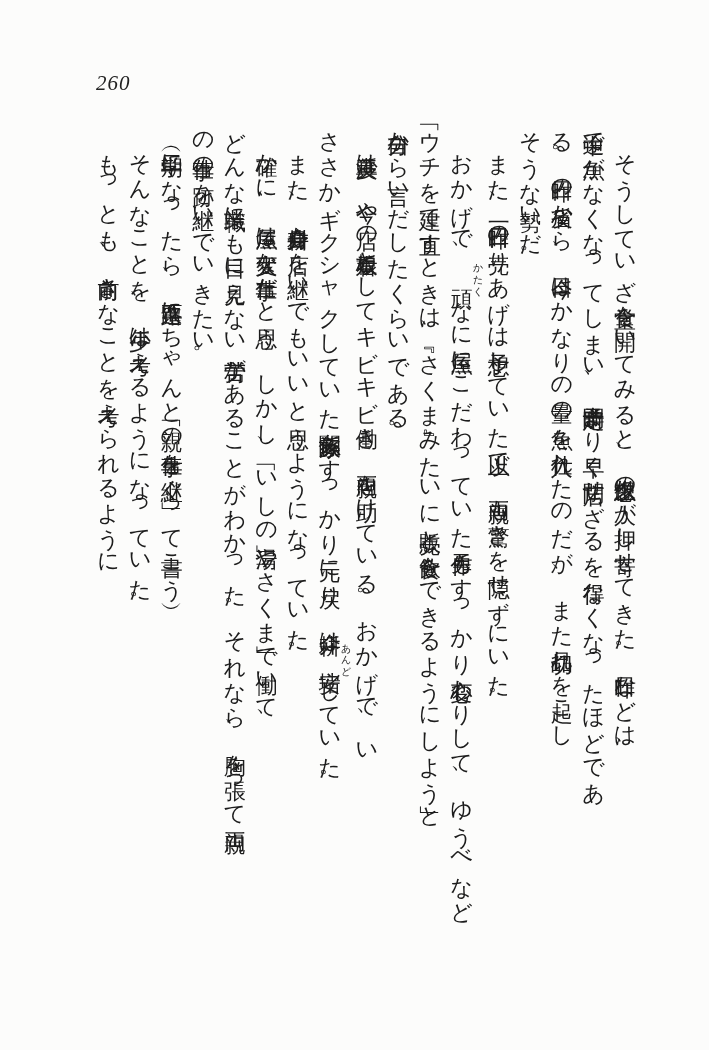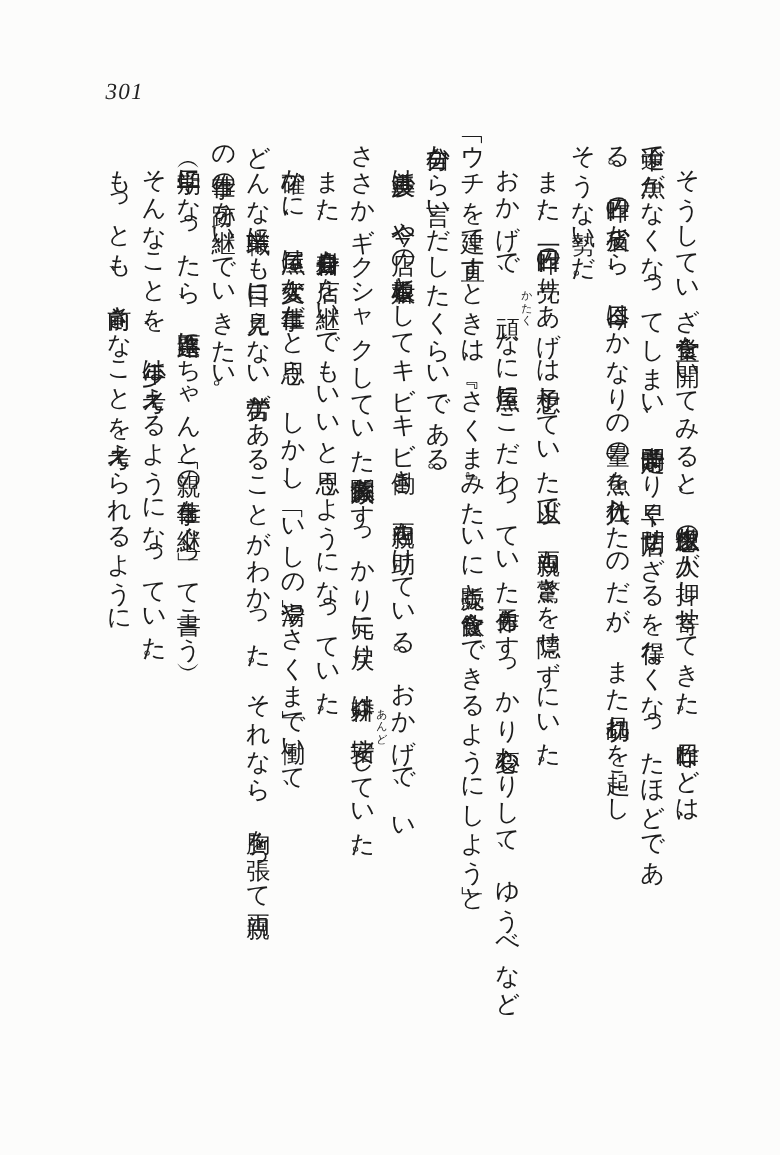--- a/index.html
+++ b/index.html
@@ -48,21 +48,21 @@
   }
   rt {
     font-size: 10px;
     letter-spacing: 0;
   }
 </style>
 </head>
 <body>
 
 <div class="page">
-  <div class="page-number">301</div>
+  <div class="page-number">260</div>
   <div class="text-block">
       <div class="line indent">そうしていざ食堂を開いてみると、想像以上の人が押し寄せてきた。昨日などは、</div>
       <div class="line">途中で魚がなくなってしまい、予定時間より早く閉店せざるを得なくなったほどであ</div>
       <div class="line">る。昨日の反省から、今日はかなりの量の魚を仕入れたのだが、また品切れを起こし</div>
       <div class="line">そうな勢いだ。</div>
       <div class="line indent">また、昨日一日の売りあげは予想していた以上で、両親も驚きを隠せずにいた。</div>
       <div class="line indent">おかげで、<ruby>頑<rt>かたく</rt></ruby>なに魚屋にこだわっていた勇作もすっかり心変わりして、ゆうべなど</div>
       <div class="line">「ウチを建て直すときは、『さくま』みたいに販売と飲食をできるようにしよう」と</div>
       <div class="line">自分から言いだしたくらいである。</div>
       <div class="line indent">真沙美は、今や店の看板娘としてキビキビ働き、両親を助けている。おかげで、い</div>

